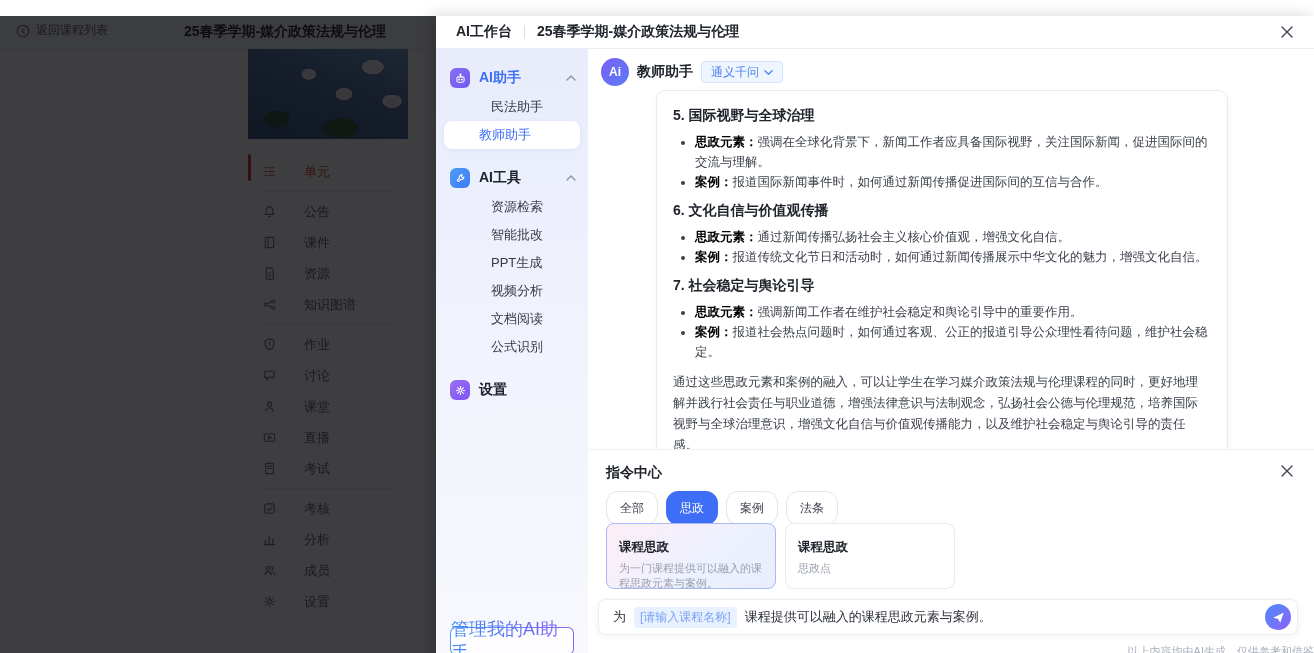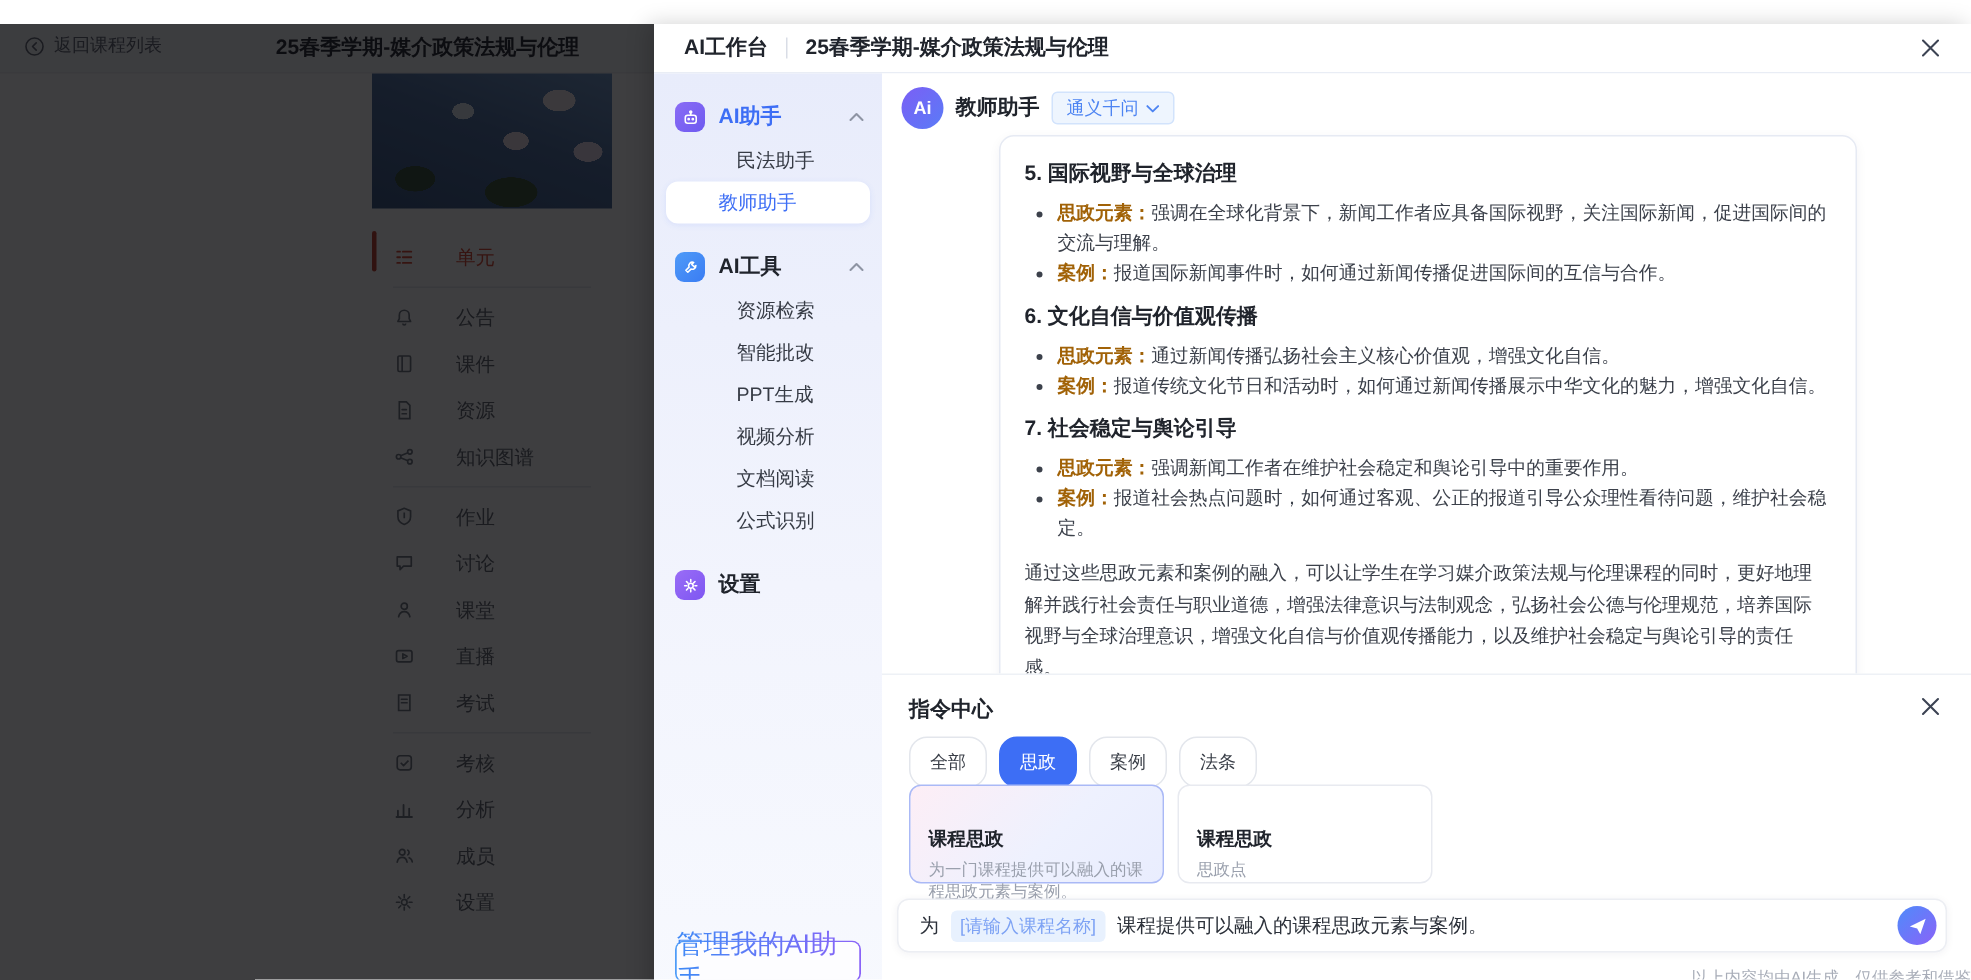--- a/index.html
+++ b/index.html
@@ -60,41 +60,41 @@
   .manage-btn span { background:linear-gradient(90deg,#3f8af6,#8a63f8); -webkit-background-clip:text; background-clip:text; color:transparent; }
 
   
   .chat { position:absolute; left:152px; top:33px; right:0; bottom:0; background:#fff; }
   .chat-head { position:absolute; left:13px; top:9px; display:flex; align-items:center; gap:8px; }
   .avatar { width:28px; height:28px; border-radius:50%; background:linear-gradient(135deg,#7b5ff5,#5a7bf7); color:#fff; font-size:12px; font-weight:bold; display:flex; align-items:center; justify-content:center; }
   .aname { font-size:14px; font-weight:bold; }
   .badge { display:flex; align-items:center; gap:5px; height:22px; padding:0 9px; border-radius:4px; background:#eef5fe; border:1px solid #d2e3fc; color:#4d84f2; font-size:12px; cursor:pointer; }
   .badge .chev { width:9px; height:9px; }
 
-  .msg-card { position:absolute; left:78px; top:41px; width:572px; background:#fff; border:1px solid #e6eaf3; border-radius:10px; box-shadow:0 2px 8px rgba(31,41,75,.05); padding:6px 18px 12px 16px; }
+  .msg-card { position:absolute; left:68px; top:41px; width:572px; background:#fff; border:1px solid #e6eaf3; border-radius:10px; box-shadow:0 2px 8px rgba(31,41,75,.05); padding:6px 18px 12px 16px; }
   .sec-h { font-size:14px; font-weight:bold; color:#20242c; margin:10px 0 7px; }
   .msg-card ul { padding-left:22px; margin:0 0 2px; }
   .msg-card li { font-size:12.5px; color:#3c414b; line-height:20px; }
-  .msg-card li b { color:#a16207; }
+  .msg-card li b { color:#000000; }
   .summary { font-size:12.5px; color:#3c414b; line-height:21px; margin-top:10px; }
   .src-box { margin-top:12px; background:#f6f7f9; border-radius:6px; padding:9px 13px; }
   .src-toggle { display:flex; align-items:center; gap:6px; font-size:12px; color:#50555f; cursor:pointer; }
   .src-toggle .chev { width:9px; height:9px; color:#7a808c; }
   .src-item { font-size:12px; color:#50555f; margin-top:9px; }
   .copy-btn { margin-top:10px; width:16px; height:16px; color:#6b7280; cursor:pointer; }
 
   
   .cc { position:absolute; left:0; right:0; bottom:0; height:220px; border-top:1px solid #eef1f6; background:#fff; }
   .cc-title { position:absolute; left:18px; top:14px; font-size:14px; font-weight:bold; }
   .cc-close { position:absolute; right:20px; top:14px; }
   .cc-tabs { position:absolute; left:18px; top:41px; display:flex; gap:8px; }
   .tab { height:24px; padding:16px 13px; border-radius:12px; border:1px solid #e3e6ec; background:#fff; font-size:12px; color:#3a3f48; display:flex; align-items:center; cursor:pointer; }
   .tab.active { background:#3d6ef5; border-color:#3d6ef5; color:#fff; }
   .cc-cards { position:absolute; left:18px; top:73px; display:flex; gap:9px; }
-  .card { width:170px; height:66px; border:1px solid #e8eaf0; border-radius:8px; background:#fff; padding:27px 12px; cursor:pointer; }
+  .card { width:170px; height:66px; border:1px solid #e8eaf0; border-radius:8px; background:#fff; padding:15px 12px; cursor:pointer; }
   .card.selected { background:linear-gradient(135deg,#fdeef6 0%,#eef1fe 55%,#e9edfe 100%); border-color:#aab9f6; }
   .card-t { font-size:12.5px; font-weight:bold; color:#20242c; }
   .card-d { font-size:11px; color:#9aa0ad; line-height:15px; margin-top:5px; }
   .cc-input { position:absolute; left:10px; right:16px; top:149px; height:36px; background:#fff; border:1px solid #eceef3; border-radius:8px; box-shadow:0 1px 6px rgba(31,41,75,.06); display:flex; align-items:center; padding:0 6px 0 14px; font-size:13px; color:#2c313a; }
   .ph-tag { margin:0 8px; background:#e8f1fe; color:#7da2f4; border-radius:4px; padding:2px 6px; font-size:12px; }
   .send-btn { margin-left:auto; width:26px; height:26px; border-radius:50%; background:linear-gradient(135deg,#4f8bfa,#8a63f8); display:flex; align-items:center; justify-content:center; cursor:pointer; }
   .send-btn svg { width:13px; height:13px; }
   .cc-note { position:absolute; left:0; right:0; top:194px; text-align:right; font-size:11px; color:#a8adb8; }
 </style>
 </head>

